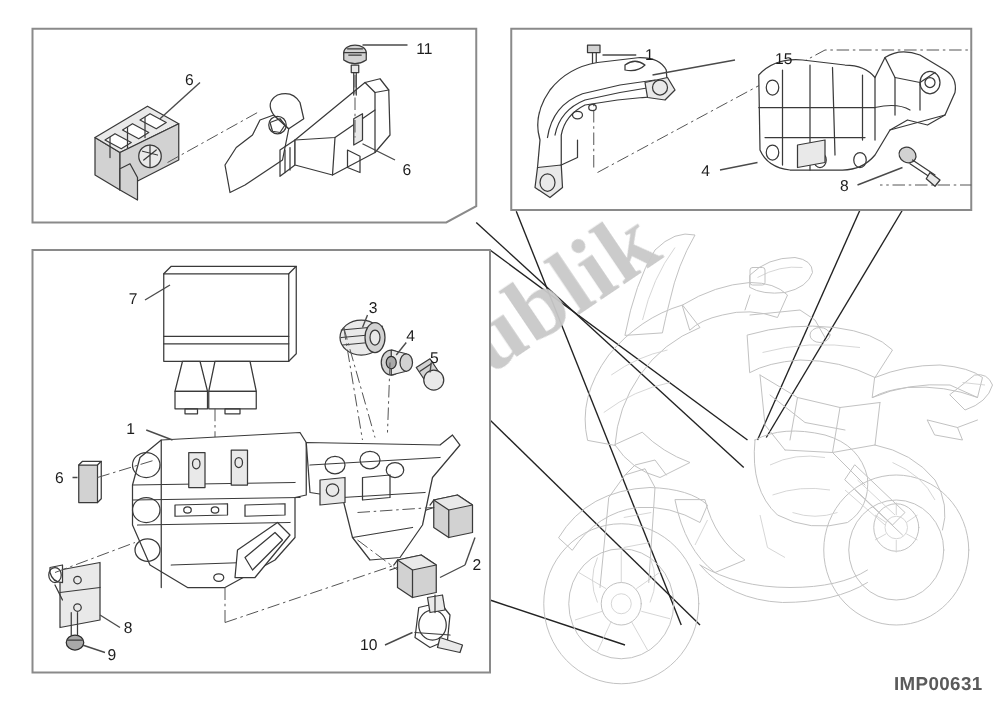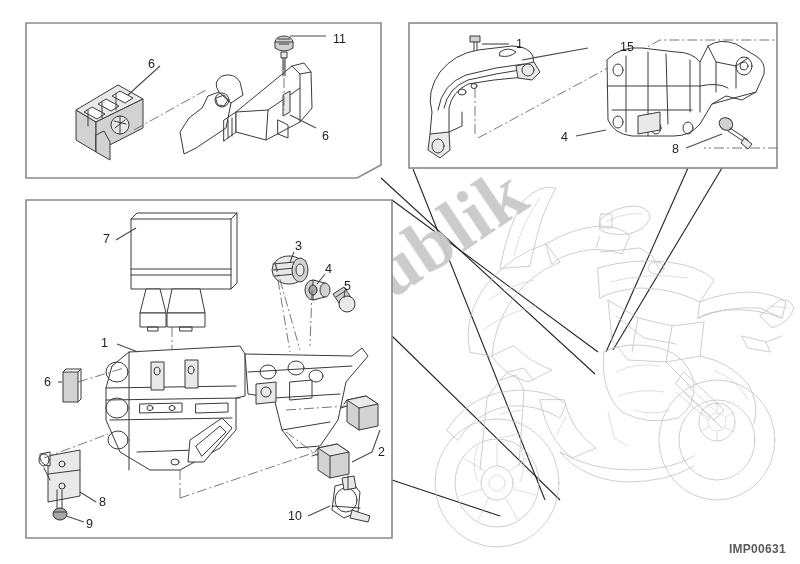--- a/index.html
+++ b/index.html
@@ -106,21 +106,21 @@
     color: #1d1d1d;
     line-height: 1;
     white-space: nowrap;
     user-select: none;
   }
   #diagram-code {
     position: absolute;
     right: 14px;
     bottom: 8px;
     font-family: "Liberation Sans", sans-serif;
-    font-size: 12px;
+    font-size: 15px;
     font-weight: bold;
     color: #5a5a5a;
     letter-spacing: 0.3px;
     margin-left: 11px;
   }
 </style>
 </head>
 <body>
 
 <div id="page">

